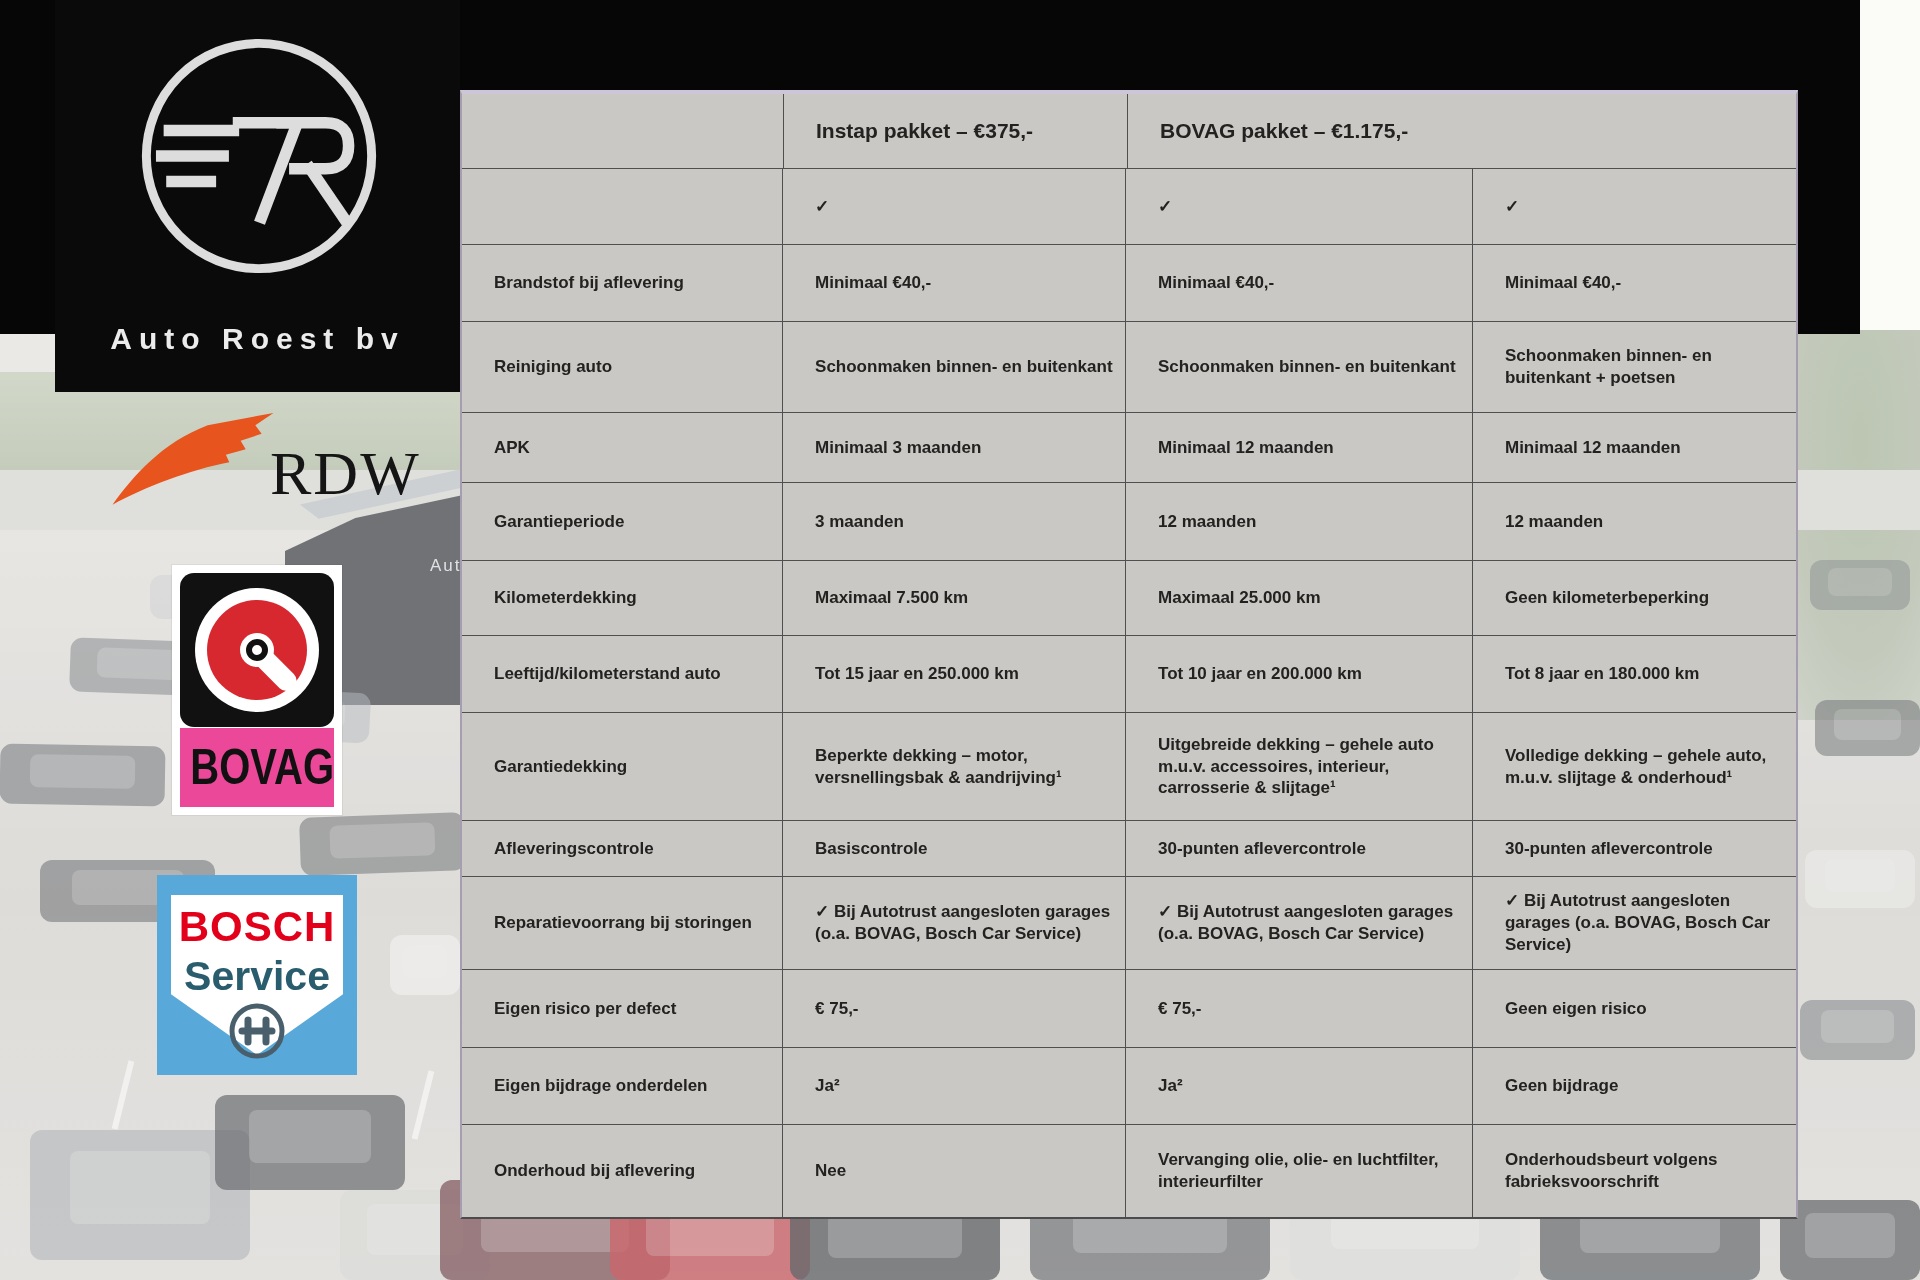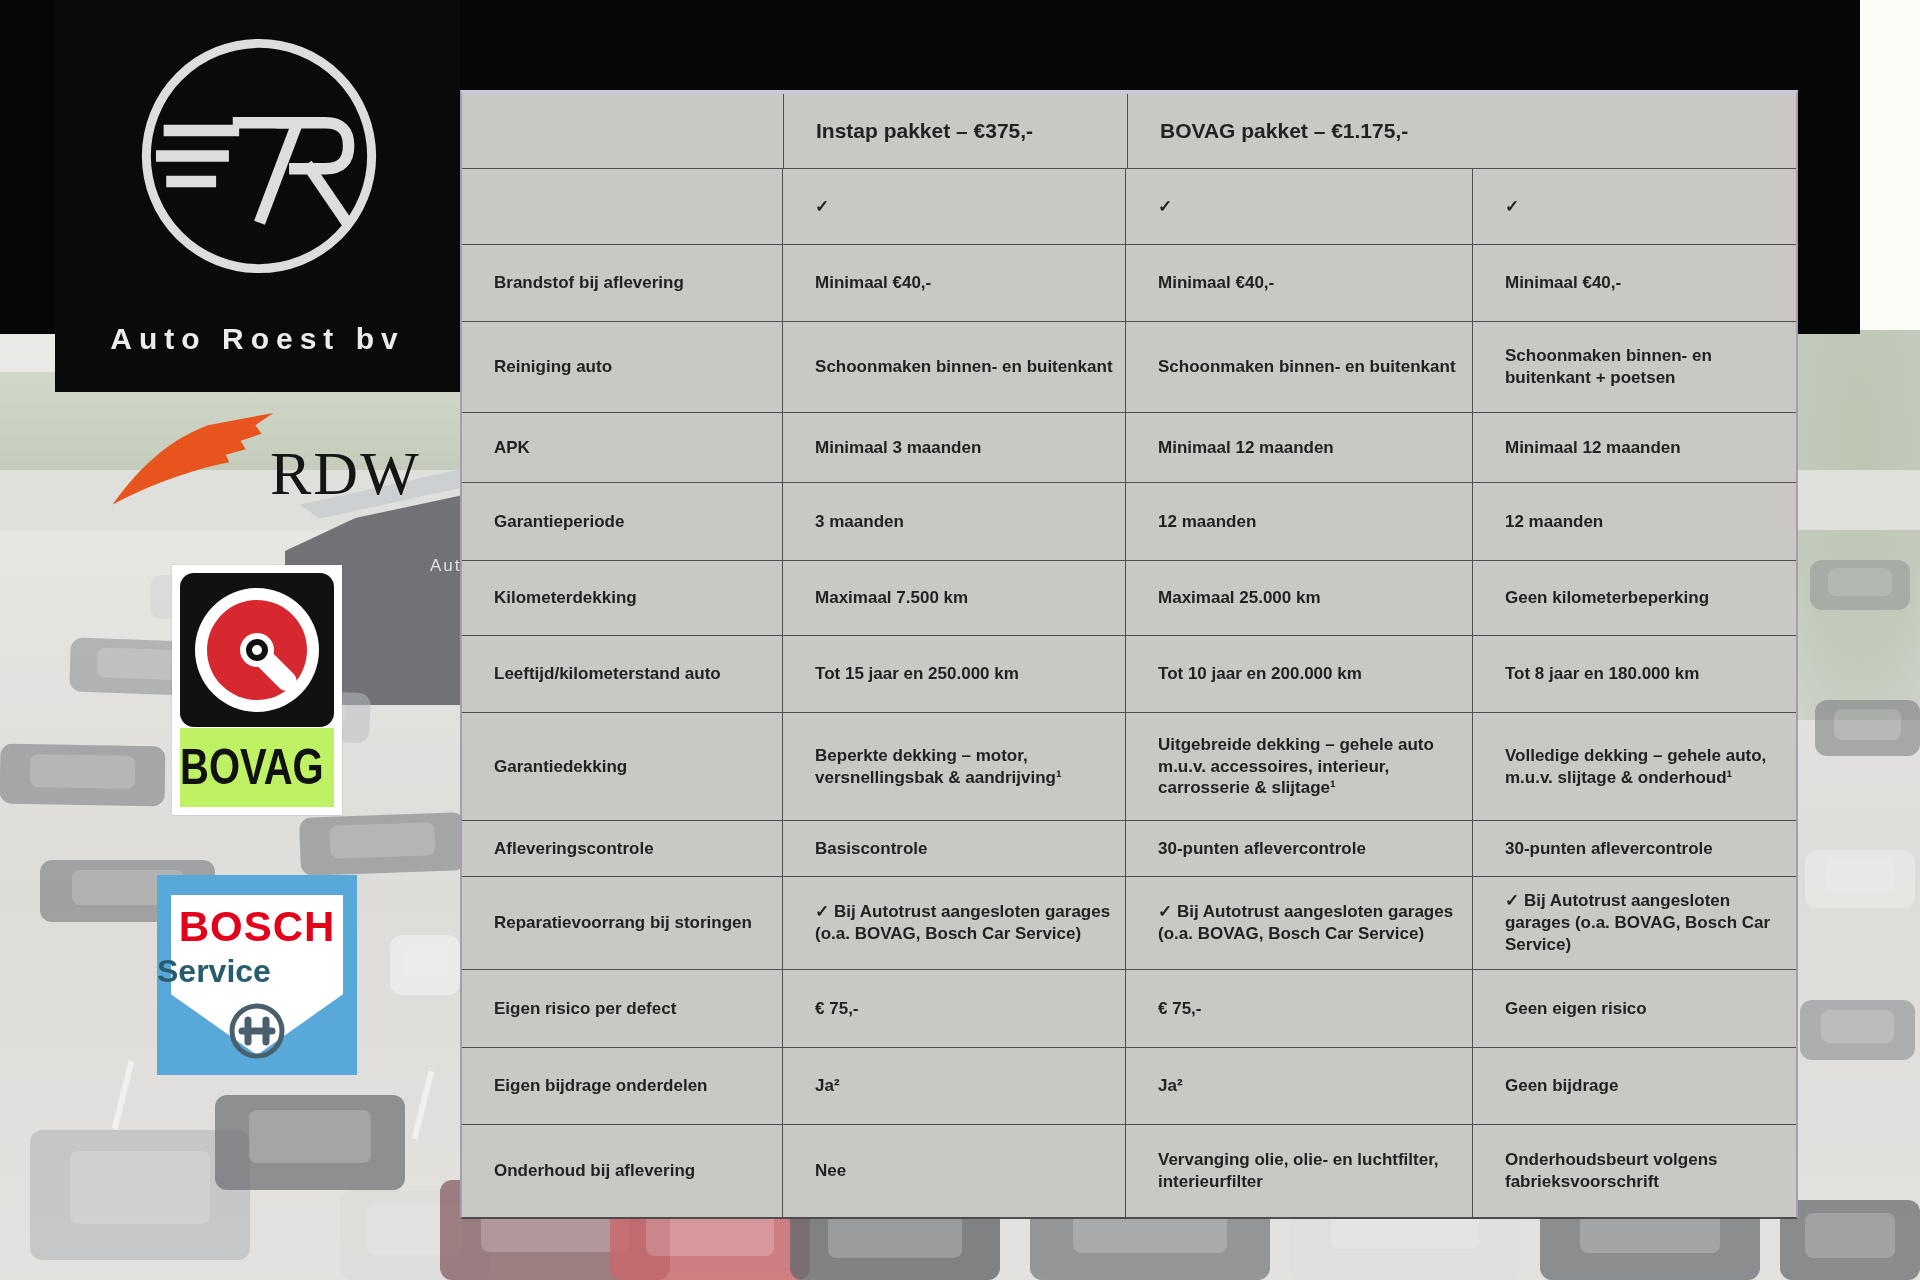--- a/index.html
+++ b/index.html
@@ -31,29 +31,29 @@
   .logo-mark{position:absolute;left:76px;top:28px;}
   .brand-name{position:absolute;left:0;top:322px;width:405px;text-align:center;color:#ececec;
               font-size:30px;font-weight:700;letter-spacing:7px;}
 
   
   .rdw{position:absolute;left:108px;top:408px;width:300px;height:120px;}
   .rdw-text{position:absolute;left:162px;top:30px;font-family:"Liberation Serif",serif;
             font-size:62px;color:#151515;letter-spacing:2px;}
   .bovag{position:absolute;left:172px;top:565px;width:170px;height:250px;background:#fff;
          box-shadow:0 0 0 1px rgba(0,0,0,.05);}
-  .bovag-band{position:absolute;left:8px;right:8px;top:163px;height:79px;background:#bef264;
-        display:flex;align-items:center;justify-content:flex-start;}
+  .bovag-band{position:absolute;left:8px;right:8px;top:163px;height:79px;background:#ec4899;
+        display:flex;align-items:center;justify-content:flex-end;}
   .bovag-band span{font-size:40px;font-weight:700;color:#111;letter-spacing:0;transform:scaleY(1.25);}
   .bosch{position:absolute;left:157px;top:875px;width:200px;height:200px;background:#58a9d9;}
   .bosch-shield{position:absolute;left:14px;top:20px;width:172px;height:160px;background:#fff;
         clip-path:polygon(0 0,100% 0,100% 62%,50% 100%,0 62%);}
   .bosch-word1{position:absolute;width:100%;text-align:center;top:28px;font-size:42px;font-weight:700;
         color:#e2001a;letter-spacing:1px;}
-  .bosch-word2{position:absolute;width:100%;top:78px;font-size:32px;font-weight:700;
+  .bosch-word2{position:absolute;width:100%;text-align:center;top:78px;font-size:41px;font-weight:700;
         color:#295d6e;}
   .bosch-sym{position:absolute;left:68px;top:124px;}
 
   
   .pkg-table{position:absolute;left:460px;top:90px;width:1338px;
         border:2px solid #a79db0;border-top:4px solid #cdc5d8;border-bottom:2px solid #4c4c4c;
         box-sizing:border-box;background:#c9c8c5;}
   .trow{display:flex;width:100%;box-sizing:border-box;}
   .trow + .trow{border-top:1px solid #4f4f4f;}
   .cell{box-sizing:border-box;display:flex;align-items:center;padding:4px 12px 4px 32px;

